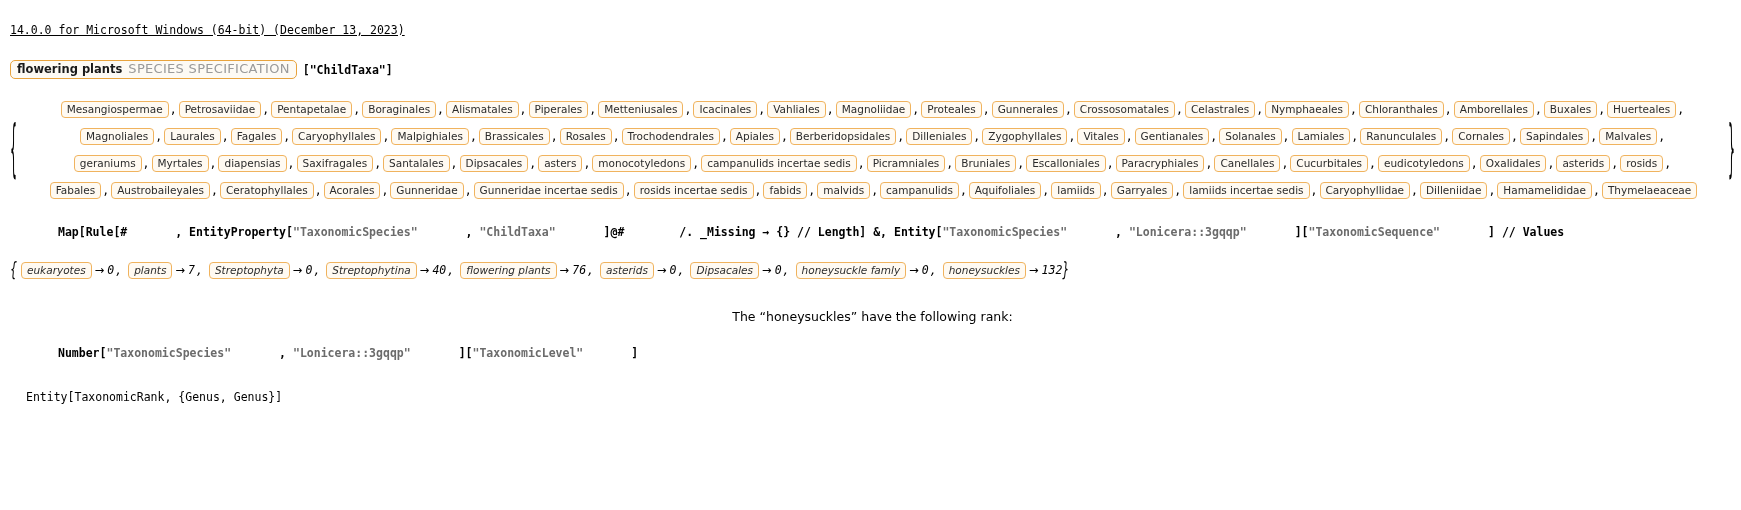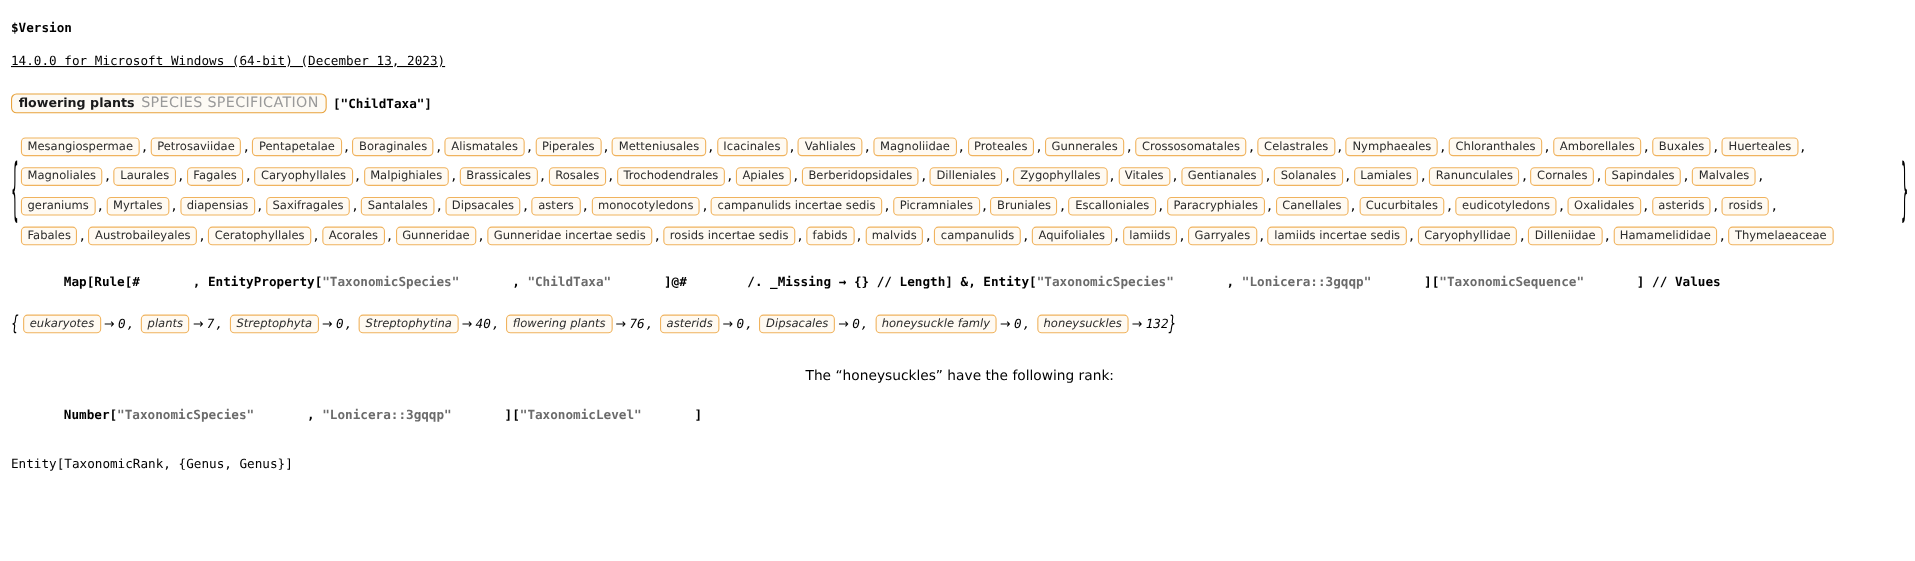--- a/index.html
+++ b/index.html
@@ -48,21 +48,21 @@
   
   .row-version-in   { margin: 6px 0 0 4px; }
   .row-version-out  { margin: 11px 0 0 4px; text-decoration: underline; }
   .row-entityin     { margin: 22px 0 0 4px; display:flex; align-items:center; }
   .row-taglist      { margin: 17px 0 0 0px; }
   .row-text-1       { margin: 20px 0 0 4px; }
   .row-code-1       { margin: 17px 0 0 4px; }
   .row-rules        { margin: 17px 0 0 4px; font-style: italic; }
   .row-text-2       { margin: 22px 0 0 4px; text-align: center; }
   .row-code-2       { margin: 17px 0 0 4px; }
-  .row-out-2        { margin: 25px 0 0 4px; }
+  .row-out-2        { margin: 25px 0 0 20px; }
 
   
   .etag {
     display: inline-flex;
     align-items: baseline;
     border: 1px solid #e8a33d;
     border-radius: 5px;
     background: #fdfaf4;
     padding: 1px 6px 2px 6px;
     font-family: "DejaVu Sans", sans-serif;
@@ -98,20 +98,21 @@
     color: #2b2b2b;
     white-space: nowrap;
     vertical-align: middle;
   }
   .chiplist {
     font-family: "DejaVu Sans Mono", monospace;
     font-size: 11.5px;
     color: #000;
     line-height: 27px;
     white-space: nowrap;
+    text-align: center;
   }
   .chiplist .sep { padding: 0 2px 0 1px; }
   .bigbrace {
     display: inline-block;
     font-family: "DejaVu Sans", sans-serif;
     font-size: 11px;
     transform: scaleY(5.6);
     transform-origin: center;
     position: relative;
     top: -1px;
@@ -129,23 +130,20 @@
   }
   .arrow { padding: 0 3px; font-family:"DejaVu Sans", sans-serif; font-size:11.5px;}
   .num { font-family: "DejaVu Sans Mono", monospace; font-size: 11.5px; }
   .tagrow { white-space: nowrap; }
 </style>
 </head>
 <body>
 
 <div class="notebook">
 
-  <div class="cell row-version-in">
-    <span class="cell-input">$Version</span>
-  </div>
 
   <div class="cell row-version-out">
     <span class="cell-output">14.0.0 for Microsoft Windows (64-bit) (December 13, 2023)</span>
   </div>
 
   <div class="cell row-entityin">
     <span class="etag">
       <span class="etag-label">flowering plants</span>
       <span class="etag-type">SPECIES SPECIFICATION</span>
     </span>

